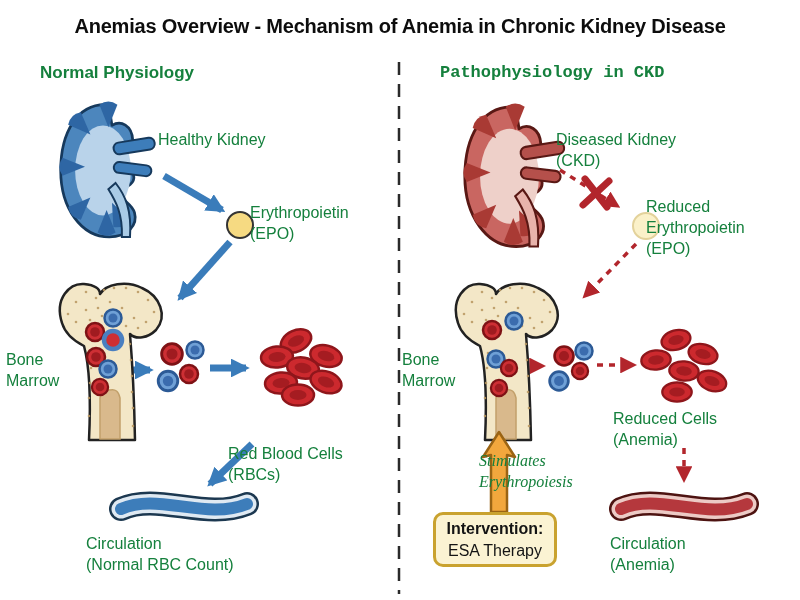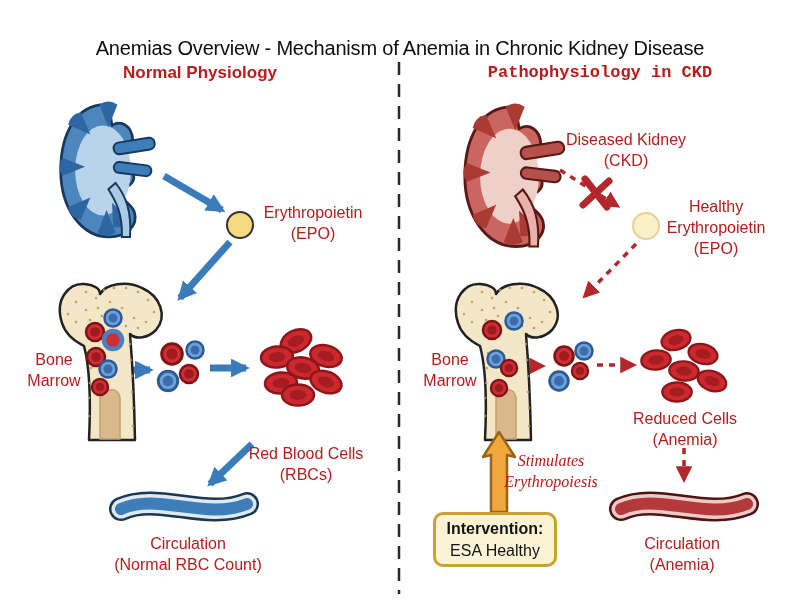--- a/index.html
+++ b/index.html
@@ -1,22 +1,22 @@
 <!DOCTYPE html>
 <html><head>
 <meta charset="utf-8">
 <style>
   html,body{margin:0;padding:0;background:#fff;}
   .stage{position:relative;width:800px;height:600px;background:#ffffff;overflow:hidden;
          font-family:"Liberation Sans",sans-serif;color:#141414;}
   .stage svg{position:absolute;left:0;top:0;}
   .title{position:absolute;left:0;top:15px;width:800px;text-align:center;
-         font-size:20px;font-weight:normal;letter-spacing:-0.2px;color:#0d0d0d;margin-top:22px;}
-  .lbl{position:absolute;text-align:center;font-size:16px;line-height:21px;
-       white-space:pre-line;color:#b91c1c;}
+         font-size:20px;font-weight:bold;letter-spacing:-0.2px;color:#0d0d0d;}
+  .lbl{position:absolute;text-align:left;font-size:16px;line-height:21px;
+       white-space:pre-line;color:#15803d;}
   .heading{font-weight:bold;font-size:17px;}
   .italic{font-style:italic;font-family:Liberation Serif, serif;}
   .esa-box{position:absolute;left:433px;top:512px;width:118px;height:49px;
            background:#fbf3d3;border:3px solid #c9a22f;border-radius:10px;
            display:flex;flex-direction:column;align-items:center;justify-content:center;
            font-size:16px;line-height:22px;}
   .esa-box .b{font-weight:bold;}
   
   .kidney-normal{--k-cortex:#4c86bd;--k-inner:#b9d3ea;--k-pyr:#2e66a4;
                  --k-tube:#3d7dba;--k-ureter:#a9cbe6;--k-line:#16395c;}
@@ -219,41 +219,42 @@
     <path d="M621,509 C658,492 705,521 747,504" stroke="#eccac5" stroke-width="19"></path>
     <path d="M621,509 C658,492 705,521 747,504" stroke="#b5383d" stroke-width="12"></path>
   </g>
 </svg>
 
 <div class="title">Anemias Overview - Mechanism of Anemia in Chronic Kidney Disease</div>
 
 <div class="lbl heading" style="left:40px;top:62px;width:320px;">Normal Physiology</div>
 <div class="lbl heading" style="left:440px;top:62px;width:320px;font-family:Liberation Mono, monospace;">Pathophysiology in CKD</div>
 
+<div class="lbl" style="left:158px;top:129px;width:128px;">Healthy Kidney</div>
 <div class="lbl" style="left:250px;top:202px;width:126px;">Erythropoietin
 (EPO)</div>
 <div class="lbl" style="left:6px;top:349px;width:96px;">Bone
 Marrow</div>
 <div class="lbl" style="left:228px;top:408px;width:156px;margin-top:35px;">Red Blood Cells
 (RBCs)</div>
 <div class="lbl" style="left:86px;top:533px;width:204px;">Circulation
 (Normal RBC Count)</div>
 
 <div class="lbl" style="left:556px;top:129px;width:140px;">Diseased Kidney
 (CKD)</div>
-<div class="lbl" style="left:646px;top:196px;width:140px;">Healthy
+<div class="lbl" style="left:646px;top:196px;width:140px;">Reduced
 Erythropoietin
 (EPO)</div>
 <div class="lbl" style="left:402px;top:349px;width:96px;">Bone
 Marrow</div>
 <div class="lbl" style="left:613px;top:408px;width:144px;">Reduced Cells
 (Anemia)</div>
 <div class="lbl italic" style="left:479px;top:450px;width:144px;">Stimulates
 Erythropoiesis</div>
 <div class="lbl" style="left:610px;top:533px;width:144px;">Circulation
 (Anemia)</div>
 
 <div class="esa-box">
   <div class="b">Intervention:</div>
-  <div>ESA Healthy</div>
+  <div>ESA Therapy</div>
 </div>
 
 </div>
 
 </body></html>

